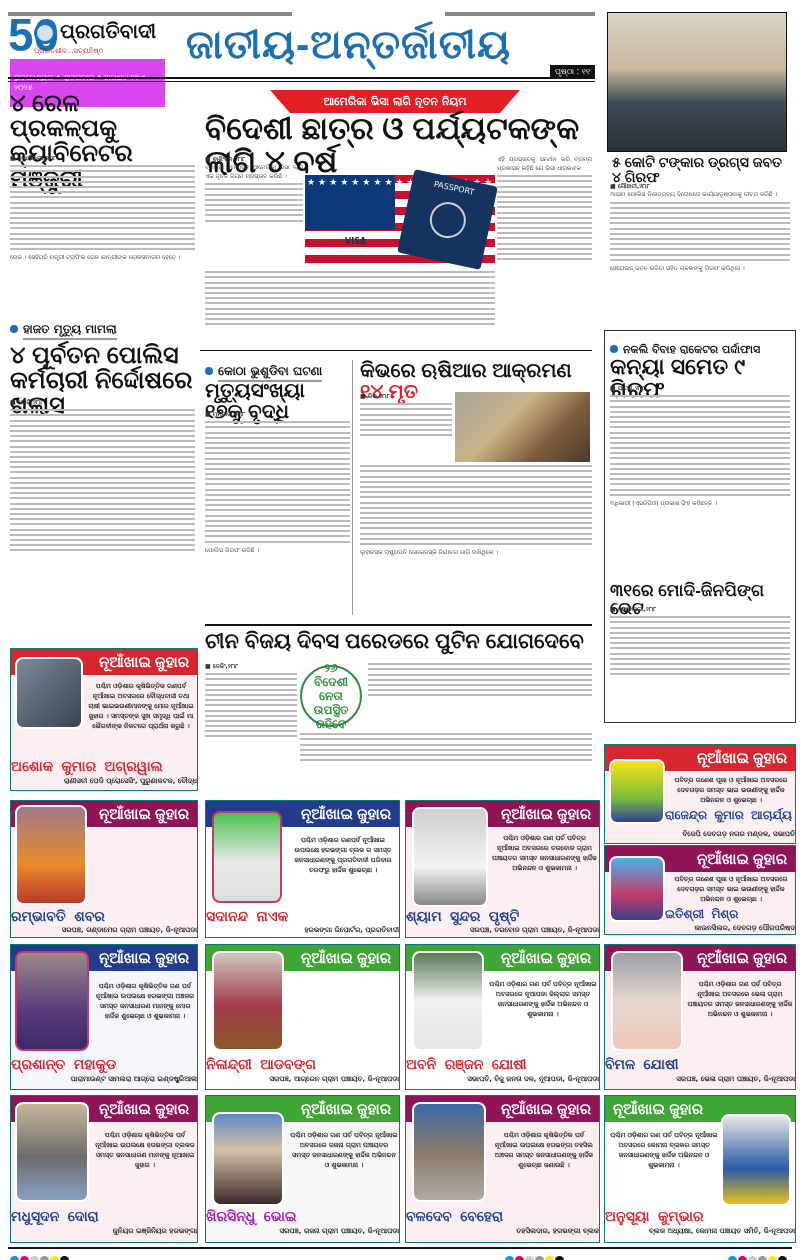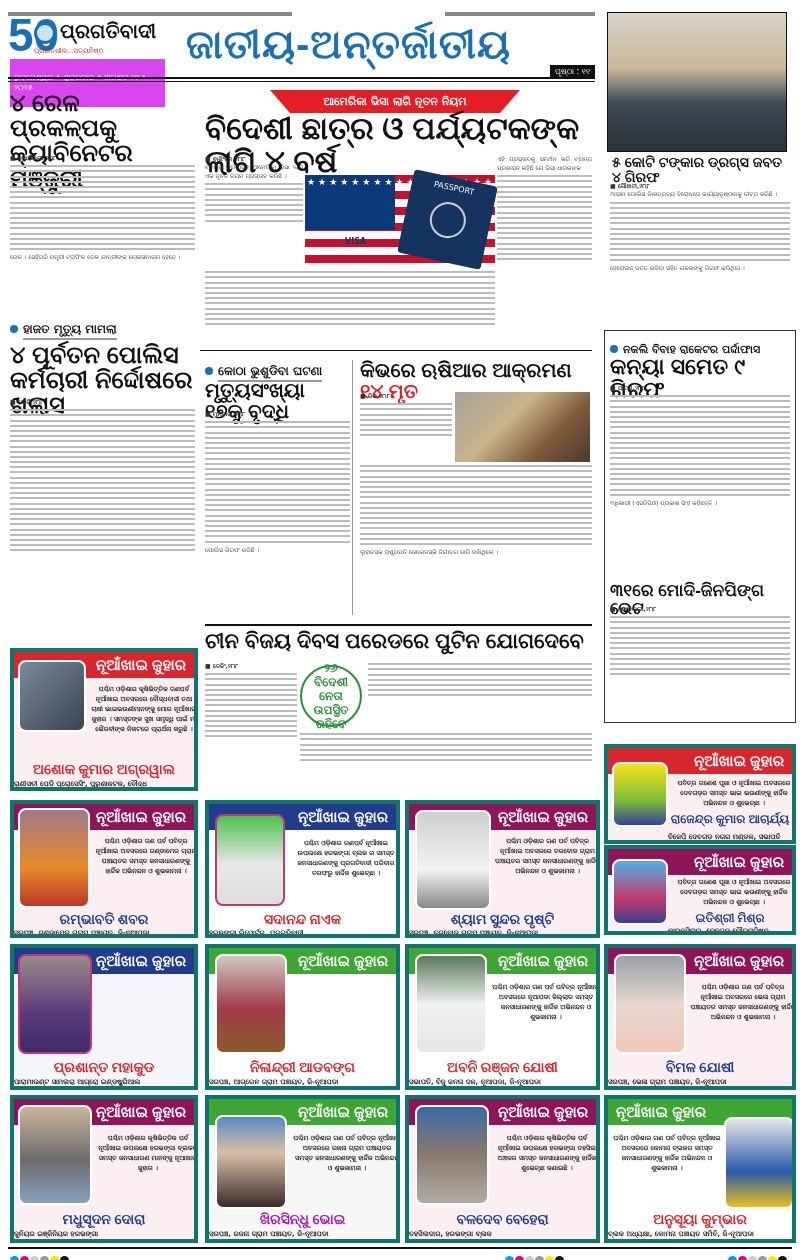--- a/index.html
+++ b/index.html
@@ -12,26 +12,26 @@
 .brand{font-size:20px;font-weight:bold;color:#111;font-family:Liberation Serif, serif}
 .dateline{background:#d946ef;color:#fff;font-size:8px;padding:14px 4px}
 .section-title{font-size:40px;font-weight:bold;color:#1a6fb5;font-family:"Liberation Sans",sans-serif;letter-spacing:1px}
 .pageno{background:#111;color:#fff;font-size:8px;padding:2px 5px}
 .rule{background:#111}
 .ribbon{background:#e31e24;color:#fff;font-size:11px;font-weight:bold;text-align:center;clip-path:polygon(0 0,100% 0,92% 100%,8% 100%);padding:5px 0}
 .bighead{font-weight:bold;font-family:"Liberation Sans",sans-serif;color:#111;line-height:1.05}
 .kicker{font-size:12px;font-weight:bold;border-bottom:2px solid #999;display:inline-block;padding-bottom:2px}
 .dot{display:inline-block;width:8px;height:8px;border-radius:50%;background:#1a6fb5;margin-right:5px}
 .photo{background:linear-gradient(135deg,#7a8a99,#3b4350);border-radius:8px}
-.ad{border:4px solid #0f766e;background:#fbeff2;overflow:hidden}
+.ad{border:1px solid #0f766e;background:#fbeff2;overflow:hidden}
 .ad-head{color:#fff;font-size:15px;font-weight:bold;text-align:right;padding:4px 8px;height:26px;font-family:"Liberation Sans",sans-serif}
 .ad-photo{position:absolute;border-radius:8px;border:2px solid #c23a6b}
 .ad-msg{position:absolute;font-size:6.5px;line-height:10px;text-align:center;font-weight:bold;color:#222}
-.ad-name{position:absolute;left:0;right:0;text-align:center;font-size:14px;font-weight:bold;font-family:Liberation Serif, serif}
-.ad-sub{position:absolute;left:0;right:0;text-align:left;font-size:7px;font-weight:bold;color:#222}
+.ad-name{position:absolute;left:0;right:0;font-size:14px;font-weight:bold;font-family:Liberation Mono, monospace}
+.ad-sub{position:absolute;left:0;right:0;text-align:right;font-size:7px;font-weight:bold;color:#222}
 .reg{display:inline-block;width:9px;height:9px;border-radius:50%;margin-right:1px}
 .flag{background:repeating-linear-gradient(180deg,#c8102e 0 8px,#fff 8px 16px)}
 </style>
 </head>
 <body>
 
 <div class="abs masthead-bar" style="left:8px;top:12px;width:284px"></div>
 <div class="abs masthead-bar" style="left:445px;top:12px;width:150px"></div>
 <div class="abs logo50" style="left:8px;top:12px">50</div>
 <div class="abs" style="left:34px;top:22px;width:22px;height:22px;border-radius:50%;border:3px solid #1a6fb5;background:#cfe3f4"></div>
@@ -242,21 +242,20 @@
   <div class="ad-head" style="background:#8f1458">ନୂଆଁଖାଇ ଜୁହାର</div>
   <div class="ad-photo photo" style="left:4px;top:10px;width:56px;height:66px;background:linear-gradient(180deg,#4fb1e6,#c23a6b 60%,#3c3f8f);border-color:#fff"></div>
   <div class="ad-msg" style="left:64px;top:28px;width:124px">ପବିତ୍ର ଗଣେଶ ପୂଜା ଓ ନୂଆଁଖାଇ ଅବସରରେ ଦେବଗଡ଼ର ସମସ୍ତ ଭାଇ ଭଉଣୀଙ୍କୁ ହାର୍ଦ୍ଦିକ ଅଭିନନ୍ଦନ ଓ ଶୁଭେଚ୍ଛା ।</div>
   <div class="ad-name" style="top:62px;left:60px;font-size:12px;color:#1f3e8f">ଇତିଶ୍ରୀ ମିଶ୍ର</div>
   <div class="ad-sub" style="top:78px;left:60px">କାଉନସିଲର, ଦେବଗଡ଼ ପୌରପରିଷଦ</div>
 </div>
 
 <div class="abs ad" style="left:10px;top:800px;width:188px;height:138px">
   <div class="ad-head" style="background:#8f1458">ନୂଆଁଖାଇ ଜୁହାର</div>
   <div class="ad-photo photo" style="left:4px;top:4px;width:72px;height:100px;background:linear-gradient(180deg,#a07a85,#e88a2a 60%,#b83a2a);border-color:#fff"></div>
-  <div class="ad-msg" style="left:80px;top:32px;width:104px">ପଶ୍ଚିମ ଓଡ଼ିଶାର ଗଣ ପର୍ବ ପବିତ୍ର ନୂଆଁଖାଇ ଅବସରରେ ଗଣ୍ଡାମେର ଗ୍ରାମ ପଞ୍ଚାୟତର ସମସ୍ତ ଜନସାଧାରଣଙ୍କୁ ହାର୍ଦ୍ଦିକ ଅଭିନନ୍ଦନ ଓ ଶୁଭକାମନା ।</div>
   <div class="ad-name" style="top:108px;color:#1f3e8f">ରମ୍ଭାବତି ଶବର</div>
   <div class="ad-sub" style="top:125px">ସରପଞ୍ଚ, ଗଣ୍ଡାମେର ଗ୍ରାମ ପଞ୍ଚାୟତ, ଜି-ନୂଆପଡା</div>
 </div>
 
 <div class="abs ad" style="left:205px;top:800px;width:195px;height:138px;background:#fff">
   <div class="ad-head" style="background:#233b8c">ନୂଆଁଖାଇ ଜୁହାର</div>
   <div class="ad-photo photo" style="left:6px;top:10px;width:70px;height:92px;background:linear-gradient(180deg,#4cc24f,#e8e8e8 55%,#ddd);border-color:#c23a6b"></div>
   <div class="ad-msg" style="left:82px;top:34px;width:110px">ପଶ୍ଚିମ ଓଡ଼ିଶାର ଗଣପର୍ବ ନୂଆଁଖାଇ ଉପଲକ୍ଷେ ହରଭଙ୍ଗା ବ୍ଲକ ର ସମସ୍ତ ଜନସାଧାରଣଙ୍କୁ ପ୍ରଗତିବାଦୀ ପରିବାର ତରଫରୁ ହାର୍ଦ୍ଦିକ ଶୁଭେଚ୍ଛା ।</div>
   <div class="ad-name" style="top:108px;color:#d7262d">ସଦାନନ୍ଦ ନାଏକ</div>
   <div class="ad-sub" style="top:125px">ହରଭଙ୍ଗା ରିପୋର୍ଟର, ପ୍ରଗତିବାଦୀ</div>
@@ -274,20 +273,21 @@
   <div class="ad-head" style="background:#8f1458">ନୂଆଁଖାଇ ଜୁହାର</div>
   <div class="ad-photo photo" style="left:6px;top:6px;width:72px;height:100px;background:linear-gradient(180deg,#9aa0a8,#e7d7cf 50%,#f1c6b8);border-color:#fff"></div>
   <div class="ad-msg" style="left:82px;top:34px;width:106px">ପଶ୍ଚିମ ଓଡ଼ିଶାର ଗଣ ପର୍ବ ପବିତ୍ର ନୂଆଁଖାଇ ଅବସରରେ ଭେଳା ଗ୍ରାମ ପଞ୍ଚାୟତର ସମସ୍ତ ଜନସାଧାରଣଙ୍କୁ ହାର୍ଦ୍ଦିକ ଅଭିନନ୍ଦନ ଓ ଶୁଭକାମନା ।</div>
   <div class="ad-name" style="top:112px;color:#1f3e8f">ବିମଳ ଯୋଷୀ</div>
   <div class="ad-sub" style="top:130px">ସରପଞ୍ଚ, ଭେଳା ଗ୍ରାମ ପଞ୍ଚାୟତ, ଜି-ନୂଆପଡା</div>
 </div>
 
 <div class="abs ad" style="left:10px;top:944px;width:188px;height:146px;background:#f4f6fb">
   <div class="ad-head" style="background:#233b8c">ନୂଆଁଖାଇ ଜୁହାର</div>
   <div class="ad-photo photo" style="left:4px;top:6px;width:74px;height:100px;background:linear-gradient(180deg,#9a8a8a,#5a3a7a 60%,#3e2a6a);border-color:#c23a6b"></div>
+  <div class="ad-msg" style="left:82px;top:36px;width:104px">ପଶ୍ଚିମ ଓଡ଼ିଶାର କୃଷିଭିତ୍ତିକ ଗଣ ପର୍ବ ନୂଆଁଖାଇ ଉପଲକ୍ଷେ ହରଭଙ୍ଗା ଅଞ୍ଚଳର ସମସ୍ତ ଜନସାଧାରଣ ମାନଙ୍କୁ ମୋର ହାର୍ଦ୍ଦିକ ଶୁଭେଚ୍ଛା ଓ ଶୁଭକାମନା ।</div>
   <div class="ad-name" style="top:112px;color:#d7262d">ପ୍ରଶାନ୍ତ ମହାକୁଡ</div>
   <div class="ad-sub" style="top:130px">ପାରାମାଉଣ୍ଟ ସାମଲରା ଆଗ୍ରୋ ଇଣ୍ଡଷ୍ଟ୍ରିଆଲ</div>
 </div>
 
 <div class="abs ad" style="left:205px;top:944px;width:195px;height:146px;background:#fff">
   <div class="ad-head" style="background:#3fa535">ନୂଆଁଖାଇ ଜୁହାର</div>
   <div class="ad-photo photo" style="left:6px;top:6px;width:72px;height:100px;background:linear-gradient(180deg,#cfc8c0,#a23a4a 55%,#8a5a2a);border-color:#fff"></div>
   <div class="ad-name" style="top:112px;color:#d7262d">ନିଳାନ୍ଦ୍ରୀ ଆଡବଙ୍ଗ</div>
   <div class="ad-sub" style="top:130px">ସରପଞ୍ଚ, ଆଗ୍ରେନ ଗ୍ରାମ ପଞ୍ଚାୟତ, ଜି-ନୂଆପଡା</div>
 </div>

